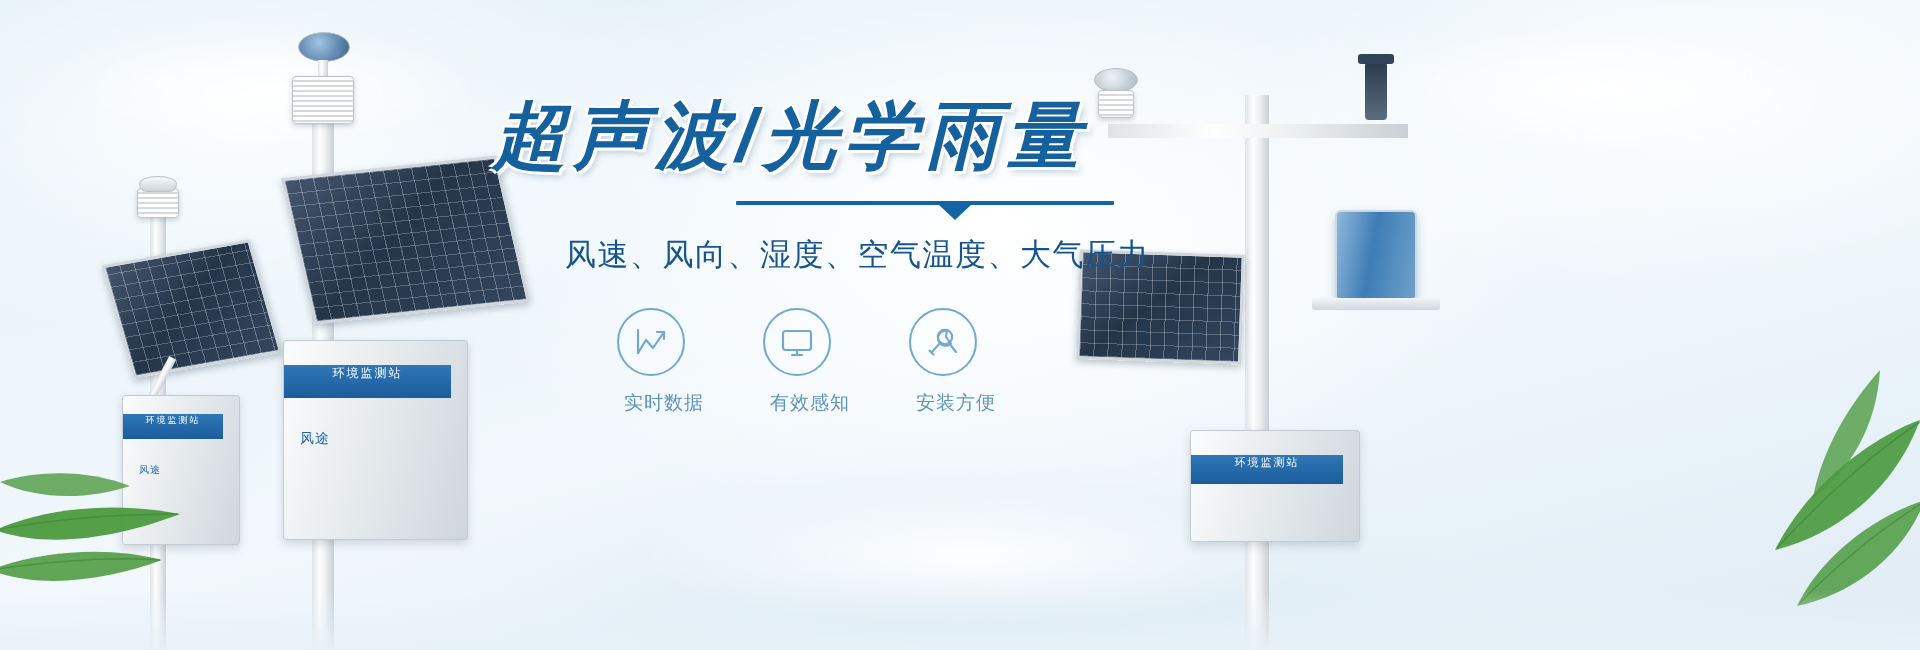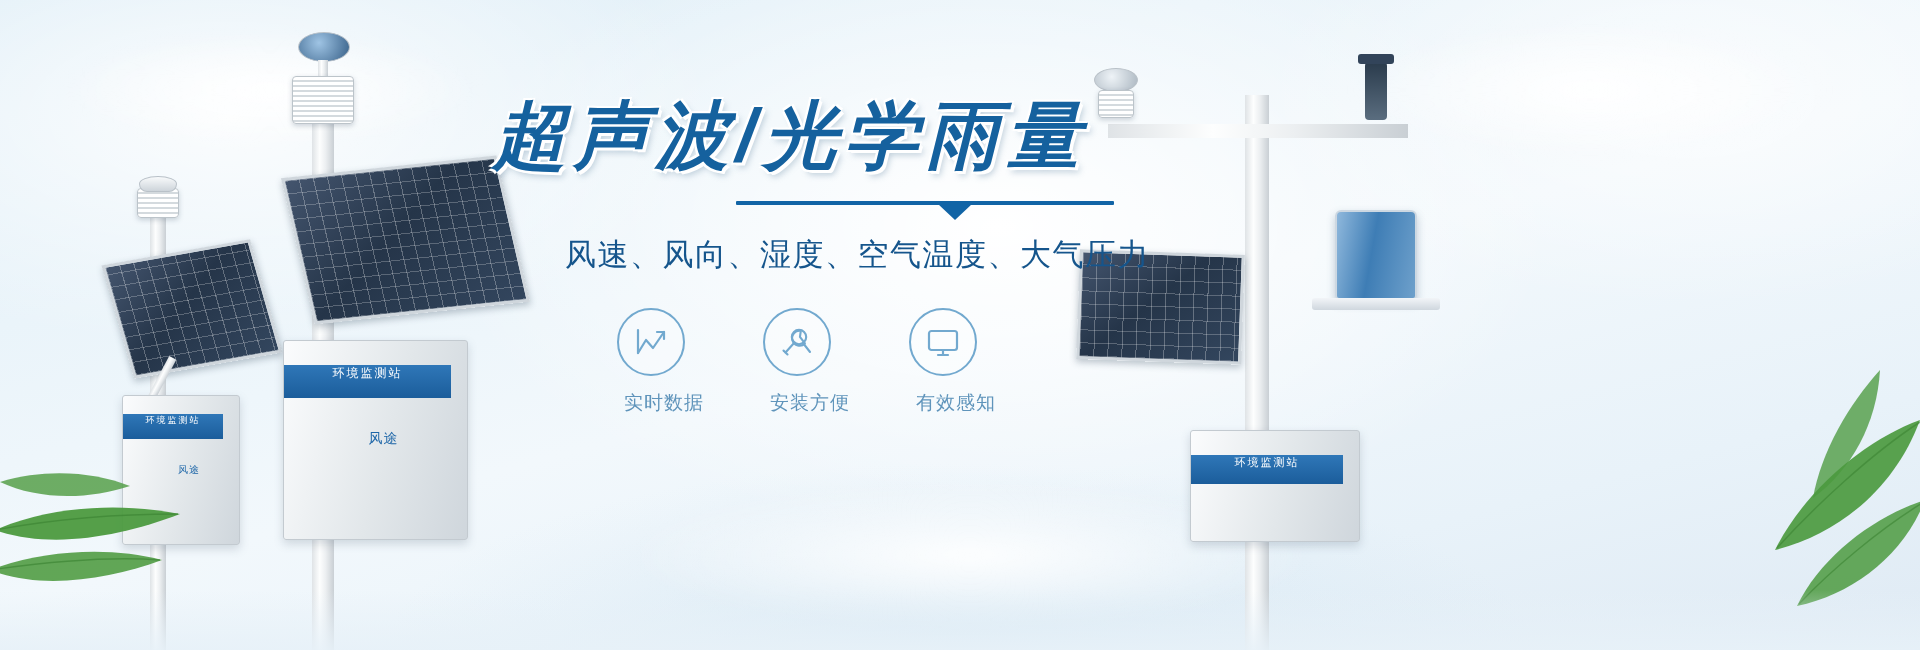--- a/index.html
+++ b/index.html
@@ -106,21 +106,21 @@
   .box .bluestrip{
     position:absolute; left:0; right:16px; top:12%; height:17%;
     background:linear-gradient(180deg,#2f77b8,#1b5d9b);
     display:flex; justify-content:center;
   }
   .box .bluestrip span{
     color:#fff; font-size:9px; letter-spacing:2px; white-space:nowrap;
   }
   .box .brand{
     position:absolute; left:0; right:0; top:45%;
-    text-align:center; color:#1d66a8; font-size:10px; letter-spacing:1px;margin-left:16px;
+    color:#1d66a8; font-size:10px; letter-spacing:1px;margin-left:16px;
   }
   .sensor-shield{
     position:absolute;
     background:repeating-linear-gradient(180deg,#ffffff 0 3px,#d4dade 3px 5px);
     border:1px solid #bcc4ca; border-radius:4px;
     box-shadow:0 2px 5px rgba(70,90,110,.25);
   }
   .cap{
     position:absolute; background:linear-gradient(180deg,#f8fafb,#cdd4da);
     border-radius:50% 50% 8px 8px; border:1px solid #b9c1c8;
@@ -250,42 +250,42 @@
         <div class="circle">
           <svg width="36" height="32" viewBox="0 0 36 32" fill="none" stroke="#72a9cf" stroke-width="2.2" stroke-linecap="round" stroke-linejoin="round">
             <path d="M5 4 V27"></path>
             <path d="M5 27 L13 14 L20 22 L31 6"></path>
             <path d="M24 6 H31 V13"></path>
           </svg>
         </div>
         <div class="flabel">实时数据</div>
       </div>
 
+
+      <div class="feature">
+        <div class="circle">
+          <svg width="36" height="32" viewBox="0 0 36 32" fill="none" stroke="#72a9cf" stroke-width="2.2" stroke-linecap="round" stroke-linejoin="round">
+            <rect x="4" y="5" width="28" height="19" rx="2.5"></rect>
+            <path d="M13 29 H23"></path>
+            <path d="M18 24 V29"></path>
+          </svg>
+        </div>
+        <div class="flabel">有效感知</div>
+      </div>
 
       <div class="feature">
         <div class="circle">
           <svg width="36" height="34" viewBox="0 0 36 34" fill="none" stroke="#72a9cf" stroke-width="2.1" stroke-linecap="round" stroke-linejoin="round">
             <path d="M20.5 5.5 a7.5 7.5 0 1 0 6.6 11.6 l-6.2-5.4 z" transform="rotate(12 20 12)"></path>
             <circle cx="20" cy="12" r="7.2"></circle>
             <path d="M15.5 17.5 L6.5 27.5"></path>
             <path d="M4.5 25.5 L8.5 29.5"></path>
             <path d="M24 18 L31 27"></path>
           </svg>
         </div>
         <div class="flabel">安装方便</div>
       </div>
 
-      <div class="feature">
-        <div class="circle">
-          <svg width="36" height="32" viewBox="0 0 36 32" fill="none" stroke="#72a9cf" stroke-width="2.2" stroke-linecap="round" stroke-linejoin="round">
-            <rect x="4" y="5" width="28" height="19" rx="2.5"></rect>
-            <path d="M13 29 H23"></path>
-            <path d="M18 24 V29"></path>
-          </svg>
-        </div>
-        <div class="flabel">有效感知</div>
-      </div>
-
     </div>
   </div>
 
   <div class="fade-b"></div>
 </div>
 
 </body></html>

